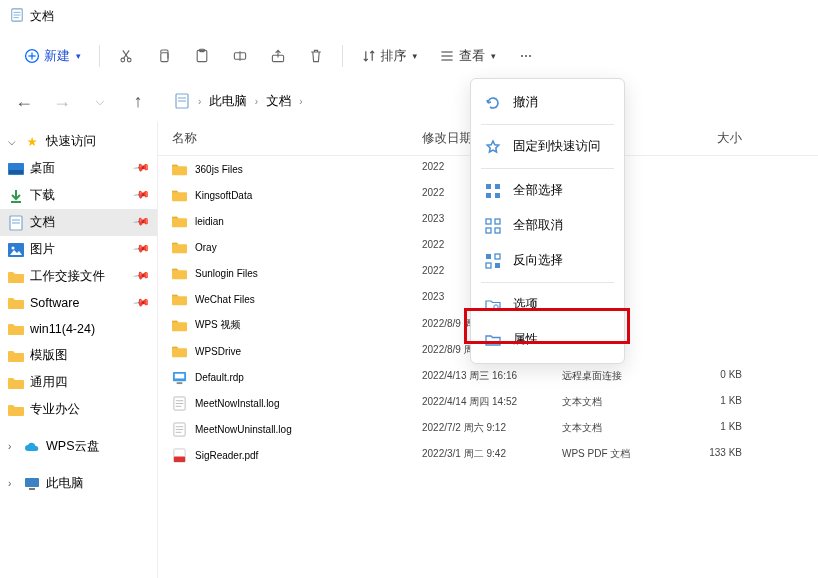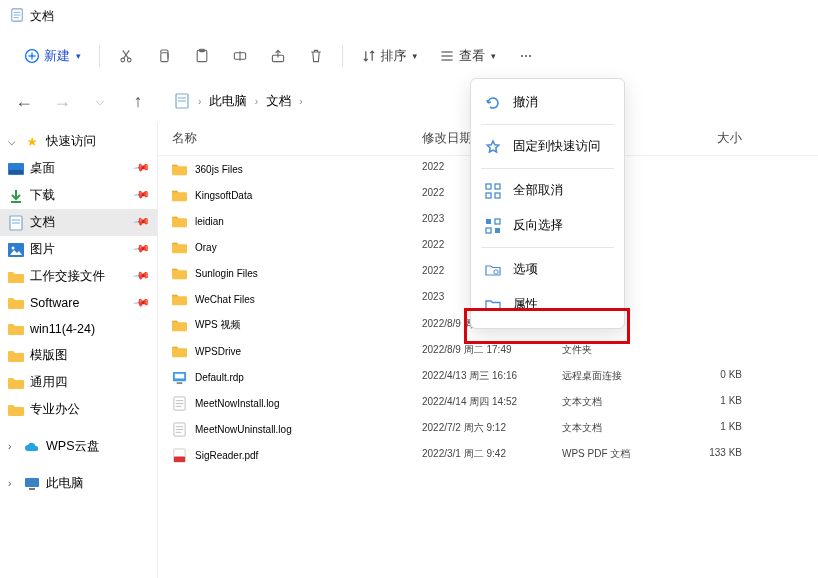--- a/index.html
+++ b/index.html
@@ -486,20 +486,29 @@
   </div>
   <div class="ctx-sep"></div>
   <div class="ctx-item">
     <svg viewBox="0 0 16 16" fill="none" stroke="#4a8ed1" stroke-width="1.5">
         <path d="M8 2 l1.8 3.8 4 .4 -3 2.8 .8 4 L8 11 4.4 13 5.2 9 2.2 6.2 l4-.4 Z"></path>
       </svg>
     <span>固定到快速访问</span>
   </div>
   <div class="ctx-sep"></div>
   <div class="ctx-item">
+    <span class="ctx-ico"><svg viewBox="0 0 16 16" fill="#4a8ed1">
+          <rect x="1" y="1" width="5" height="5"></rect>
+          <rect x="10" y="1" width="5" height="5"></rect>
+          <rect x="1" y="10" width="5" height="5"></rect>
+          <rect x="10" y="10" width="5" height="5"></rect>
+        </svg></span>
+    <span>全部选择</span>
+  </div>
+  <div class="ctx-item">
     <span class="ctx-ico"><svg viewBox="0 0 16 16" fill="none" stroke="#4a8ed1" stroke-width="1.3">
           <rect x="1" y="1" width="5" height="5"></rect>
           <rect x="10" y="1" width="5" height="5"></rect>
           <rect x="1" y="10" width="5" height="5"></rect>
           <rect x="10" y="10" width="5" height="5"></rect>
         </svg></span>
     <span>全部取消</span>
   </div>
   <div class="ctx-item">
     <span class="ctx-ico"><svg viewBox="0 0 16 16">

